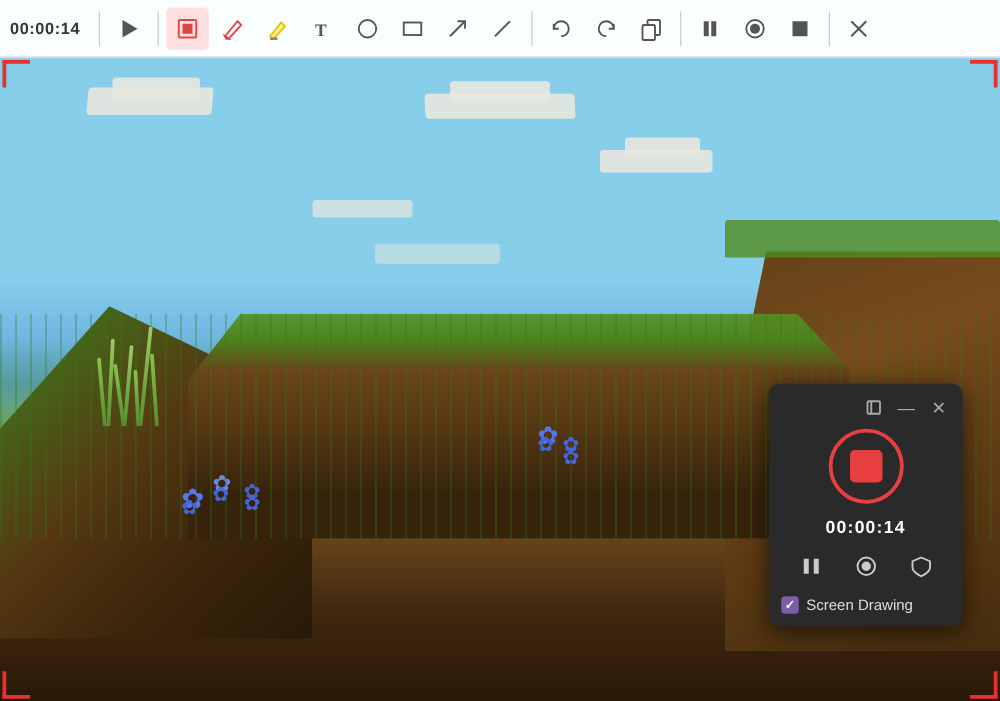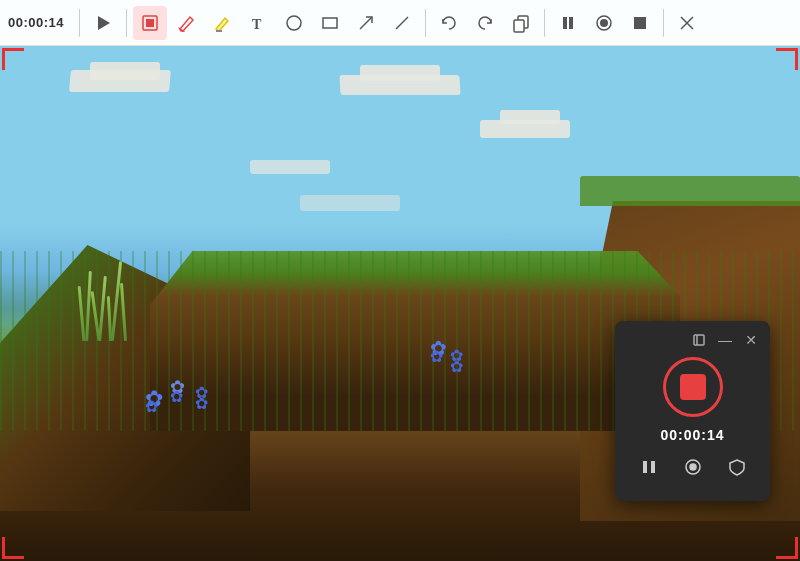--- a/index.html
+++ b/index.html
@@ -514,16 +514,20 @@
           <circle cx="10" cy="10" r="3" fill="#ccc"></circle>
         </svg>
       </button>
       <button class="widget-action-btn" title="Shield">
         <svg width="20" height="20" viewBox="0 0 20 20" fill="none" stroke="#ccc" stroke-width="1.5">
           <path d="M10 3 L17 6 L17 11 C17 15 10 18 10 18 C10 18 3 15 3 11 L3 6 Z"></path>
         </svg>
       </button>
     </div>
 
+    <div id="widget-screen-drawing" style="display:flex;align-items:center;gap:6px;cursor:pointer;">
+      <div id="sd-checkbox"></div>
+      <span id="sd-label">Screen Drawing</span>
+    </div>
 
   </div>
 
 </div>
 
 </body></html>

